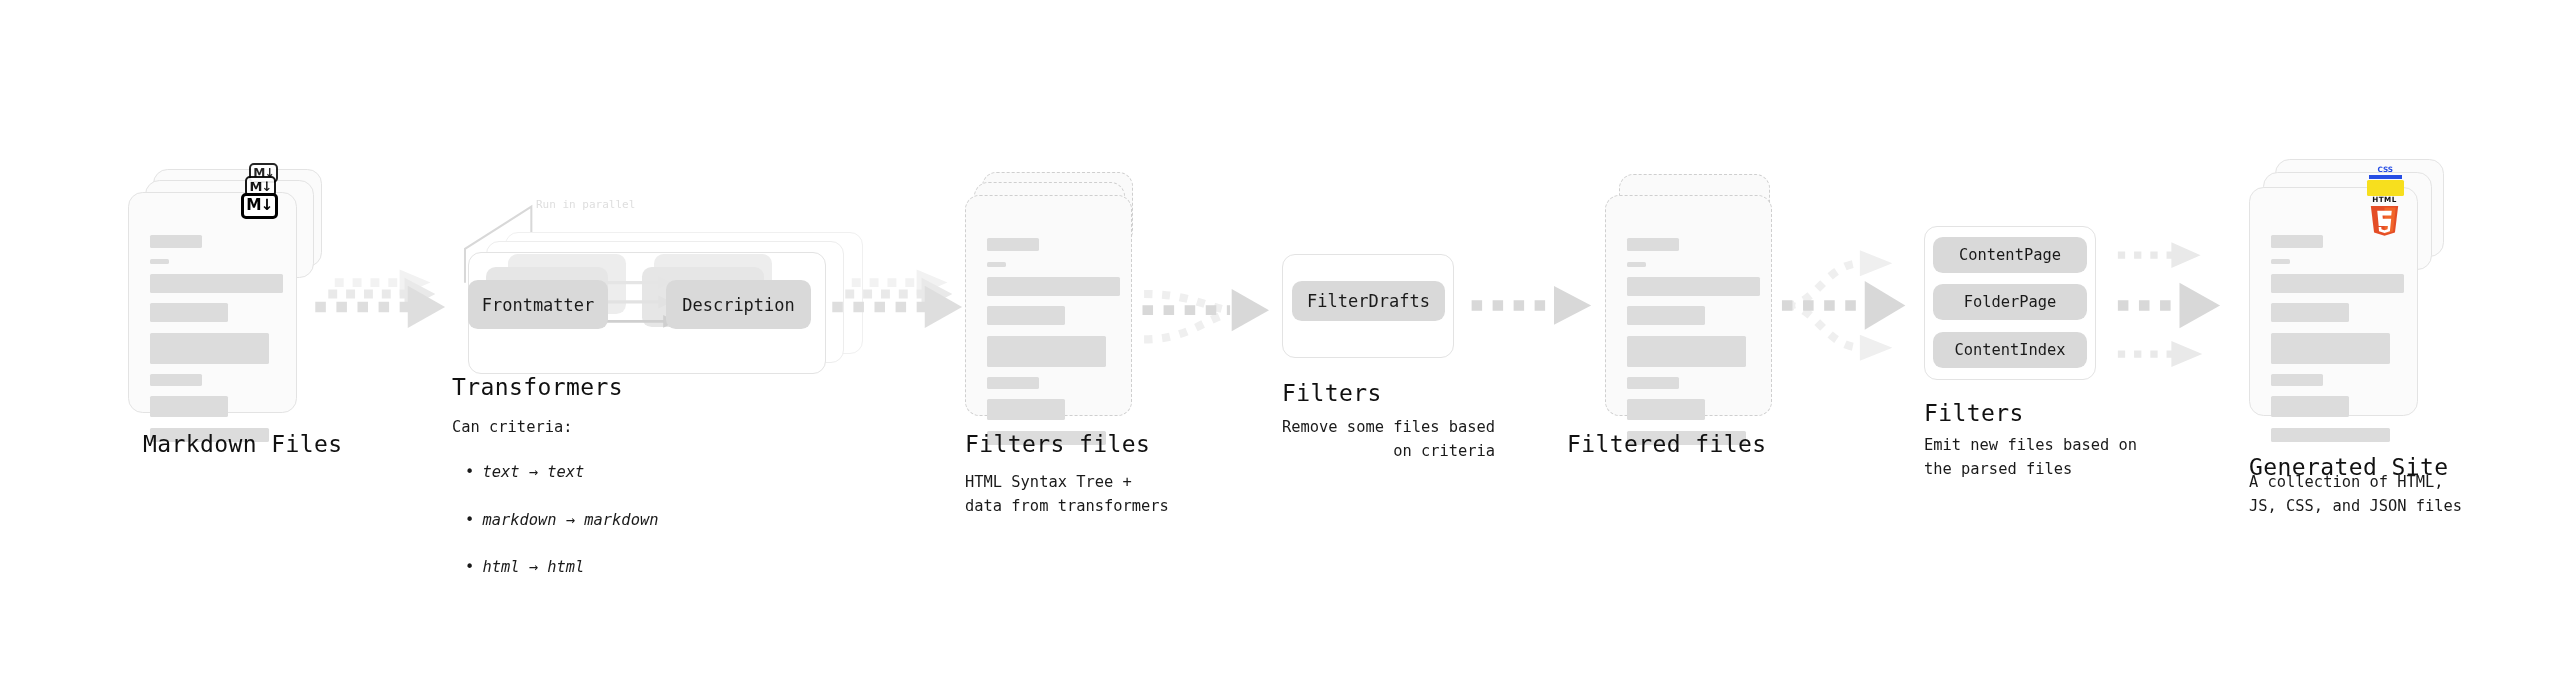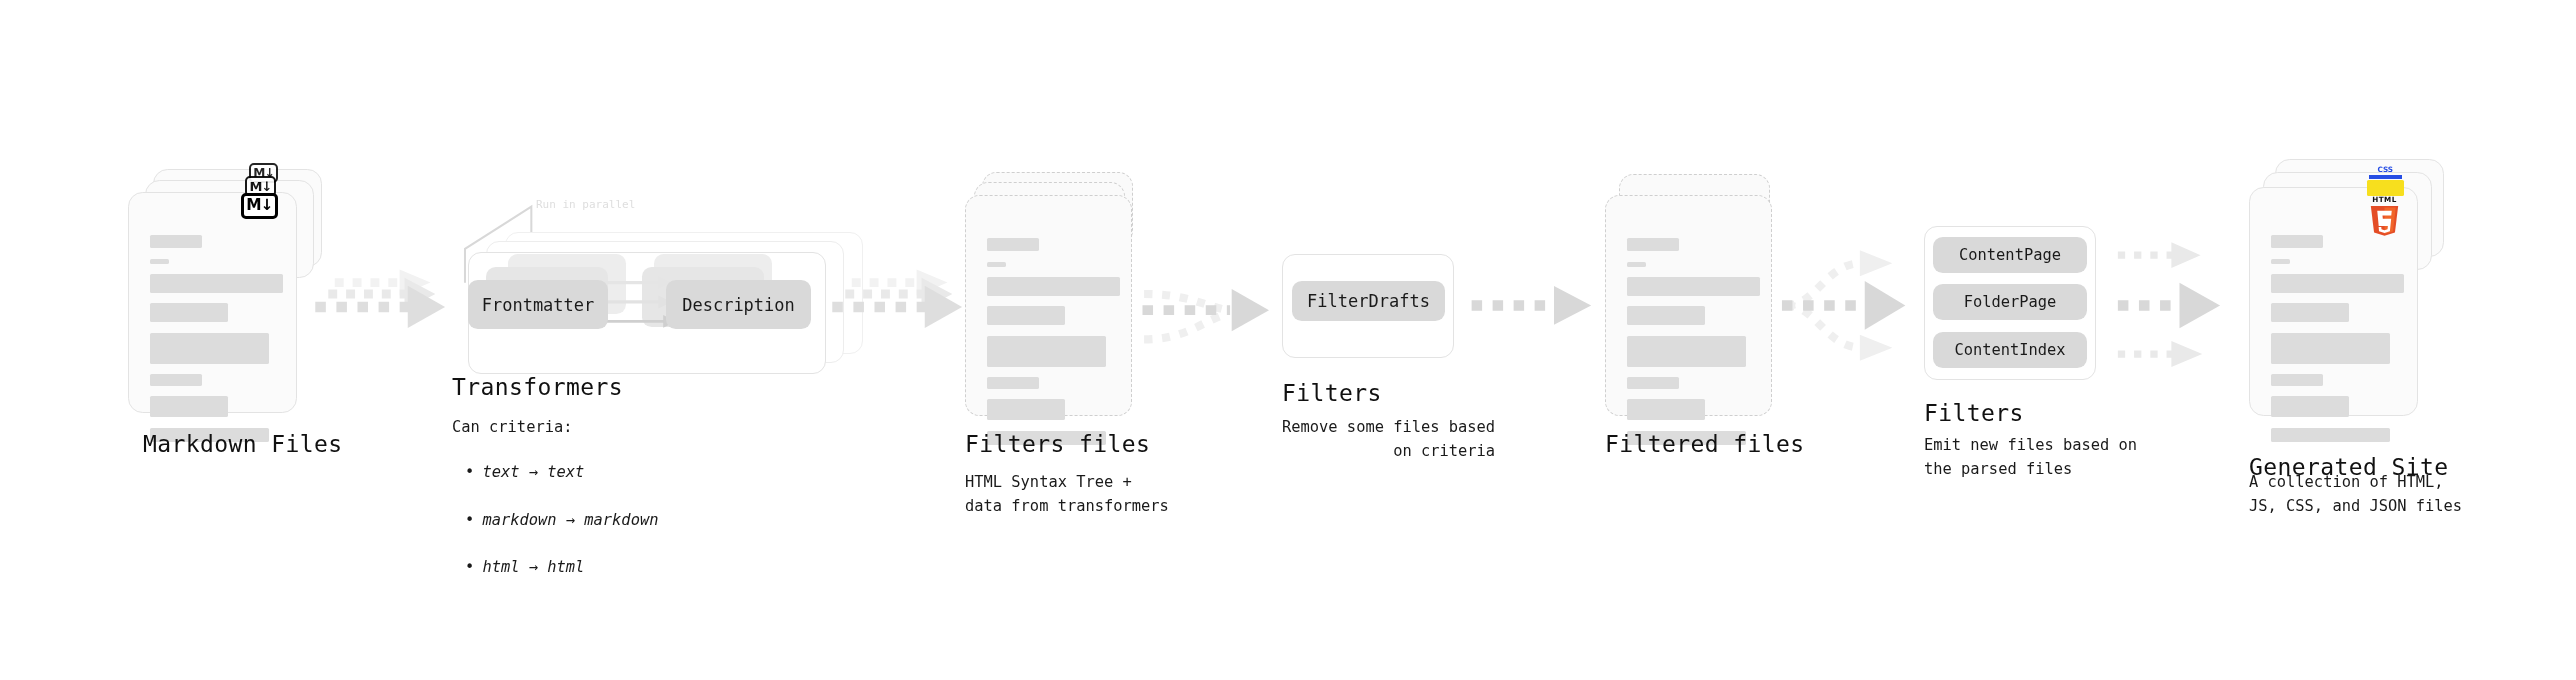--- a/index.html
+++ b/index.html
@@ -246,21 +246,21 @@
         <div class="bar" style="width:52px; height:13px;"></div>
         <div class="bar" style="width:18.7px; height:5.7px; margin-bottom:9.8px;"></div>
         <div class="bar" style="width:133px; height:18.7px;"></div>
         <div class="bar" style="width:78px; height:18.7px;"></div>
         <div class="bar" style="width:119px; height:31px;"></div>
         <div class="bar" style="width:52px; height:11.4px;"></div>
         <div class="bar" style="width:78px; height:21px;"></div>
         <div class="bar" style="width:119px; height:14.6px;"></div>
       </div>
     </div>
-    <div class="title" style="left:1605px; top:431px;">Filtered files</div>
+    <div class="title" style="left:1567px; top:431px;">Filtered files</div>
   </div>
 
   <svg class="abs" style="left:1780px; top:234px;" width="163" height="138" viewBox="0 0 200 170">
     <g fill="none" stroke-width="10" stroke-dasharray="10 12">
       <path d="M8 88 C 44 88, 56 36, 100 36" stroke="#efefef"></path>
       <path d="M8 88 C 44 88, 56 140, 100 140" stroke="#efefef"></path>
     </g>
     <polygon points="98,20 138,36 98,52" fill="#efefef"></polygon>
     <polygon points="98,124 138,140 98,156" fill="#efefef"></polygon>
     <line x1="2" y1="88" x2="108" y2="88" stroke="#d8d8d8" stroke-width="13" stroke-dasharray="13 13"></line>

